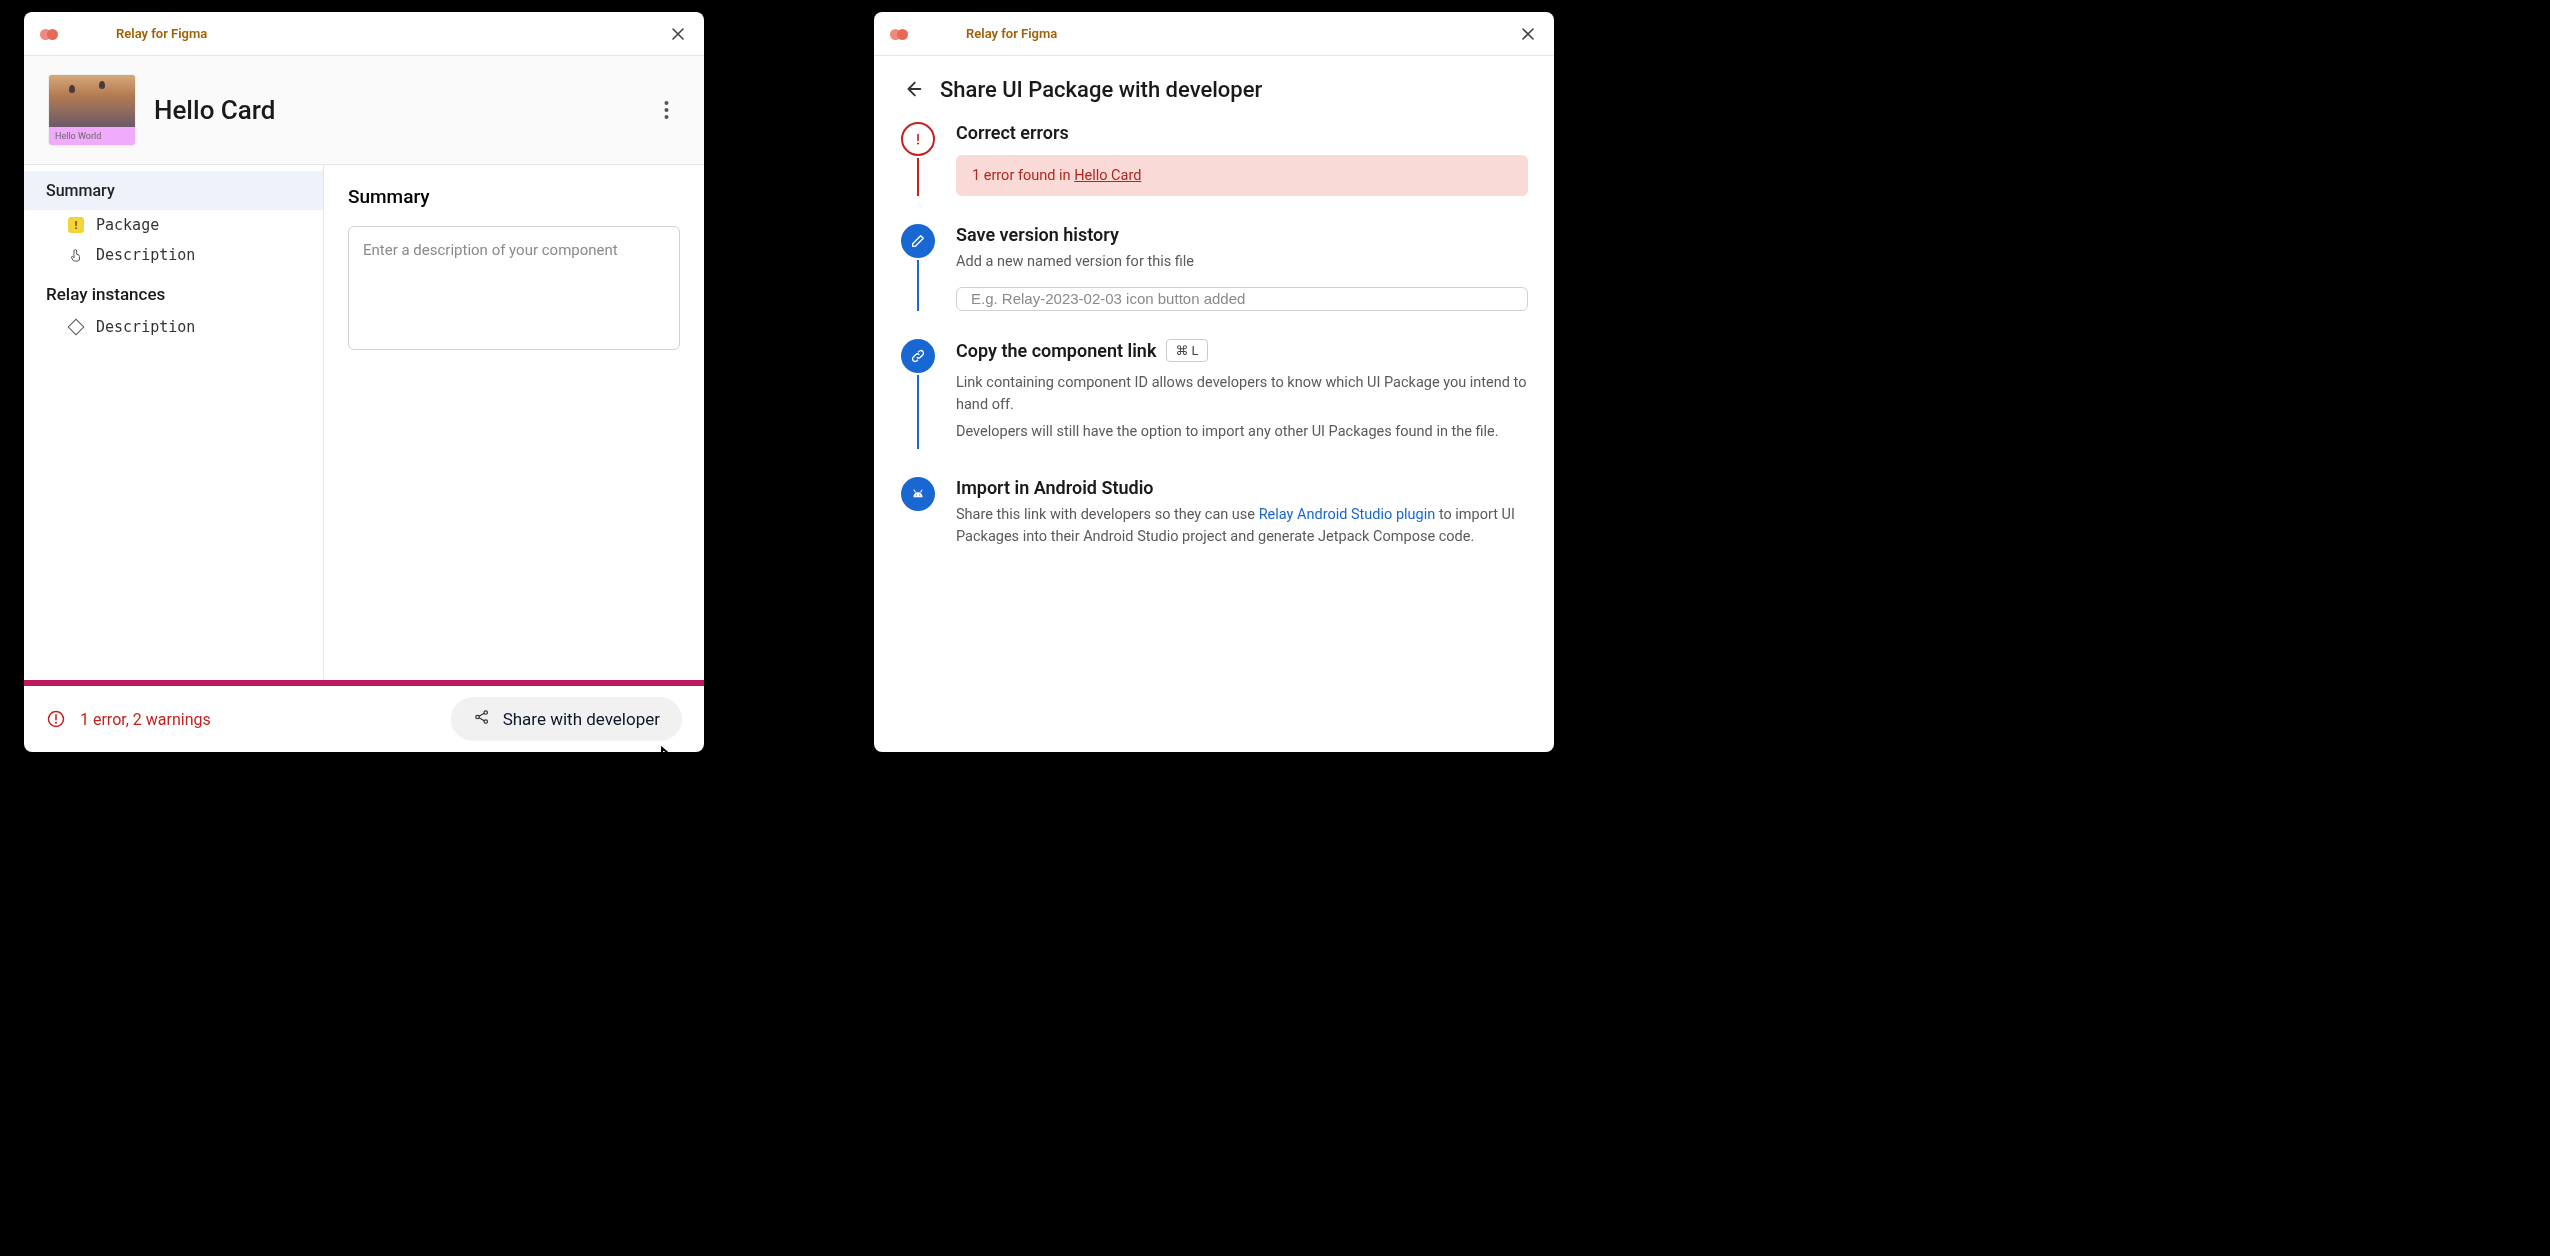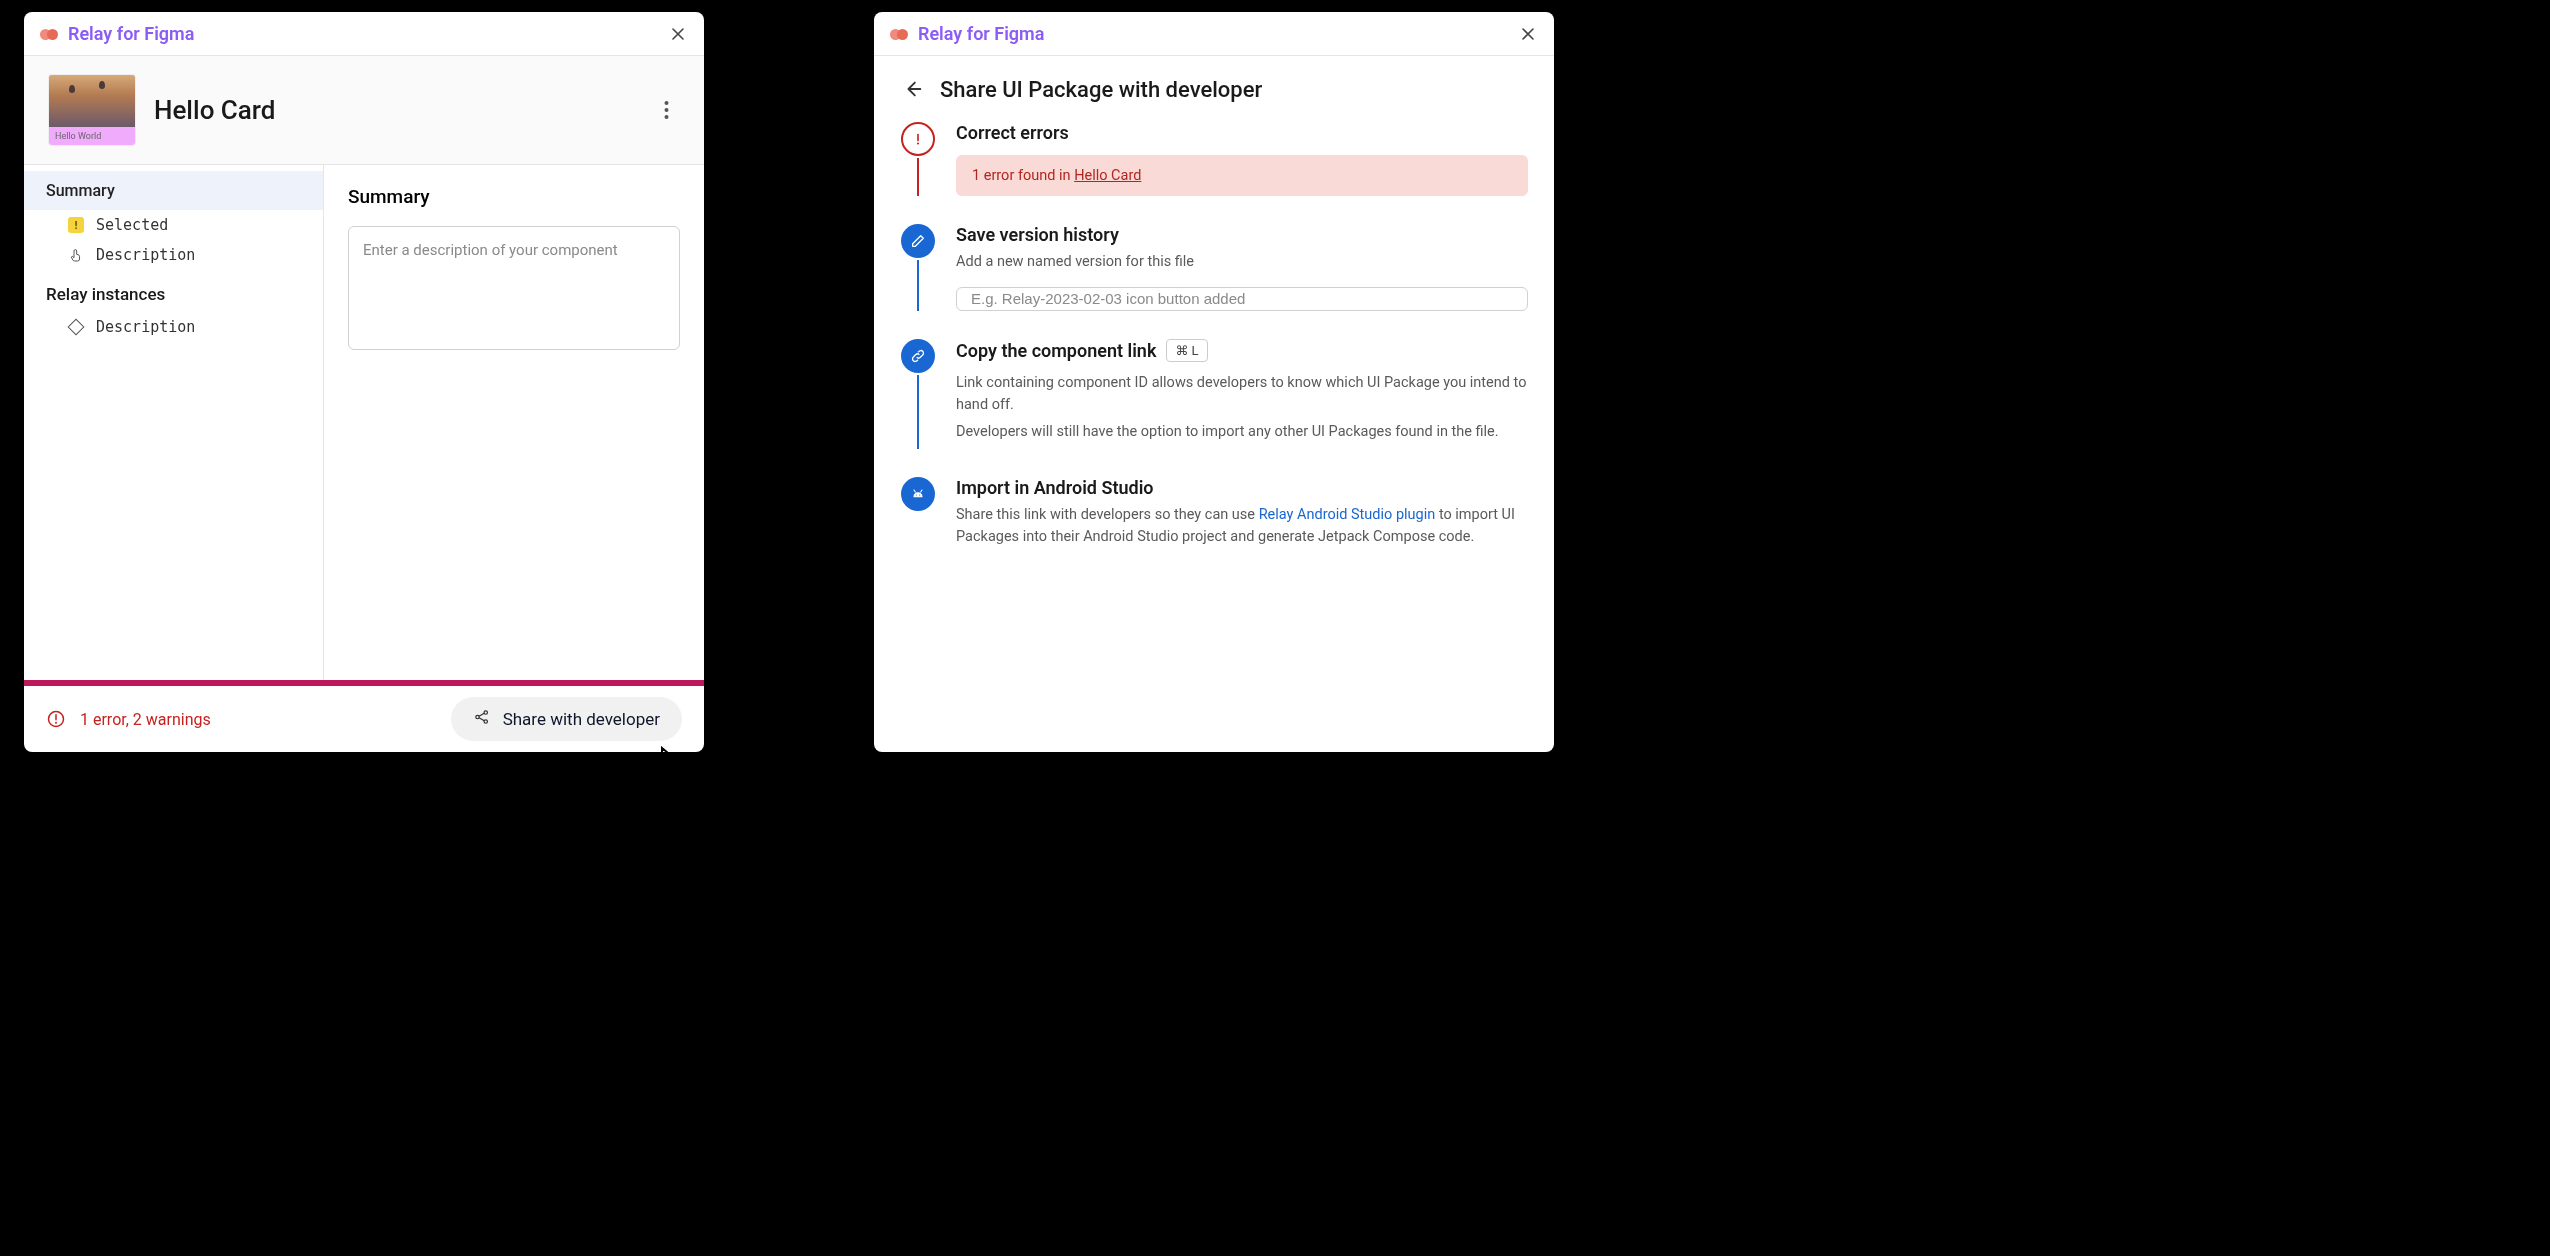--- a/index.html
+++ b/index.html
@@ -32,21 +32,21 @@
   }
   .logo {
     width: 18px; height: 18px; position: relative;
   }
   .logo::before, .logo::after {
     content: ""; position: absolute; width: 11px; height: 11px; border-radius: 50%;
     background: #f08a7a;
   }
   .logo::before { left: 0; top: 4px; }
   .logo::after { left: 7px; top: 4px; background: #e76a56; }
-  .titlebar-title { font-size: 18px; font-weight: 600; color: #8b5cf6; }
+  .titlebar-title { font-size: 13px; font-weight: 600; color: #a16207; margin-left: 48px; }
   .titlebar-close {
     margin-left: auto;
     width: 20px; height: 20px; display:flex; align-items:center; justify-content:center;
     cursor: pointer; color:#444;
   }
 
   
   .pkg-header {
     display:flex; align-items:center; gap:18px;
     padding: 18px 24px 18px 24px;
@@ -190,21 +190,21 @@
     </div>
   </div>
 
   <div class="left-body">
     <div class="sidebar">
       <div class="side-item active">
         <span>Summary</span>
       </div>
       <div class="side-sub">
         <span class="warn-icon">!</span>
-        <span>Selected</span>
+        <span>Package</span>
       </div>
       <div class="side-sub">
         <span class="tap-icon">
           <svg width="16" height="16" viewBox="0 0 24 24">
               <path d="M9 11V6a2 2 0 114 0v5l2 .5a3 3 0 012.3 2.9V18a3 3 0 01-3 3h-4.5a3 3 0 01-2.6-1.5L5 15l1.5-1 2.5 2V11z" fill="none" stroke="currentColor" stroke-width="1.5" stroke-linejoin="round"></path>
             </svg>
         </span>
         <span>Description</span>
       </div>
       <div class="side-head">

